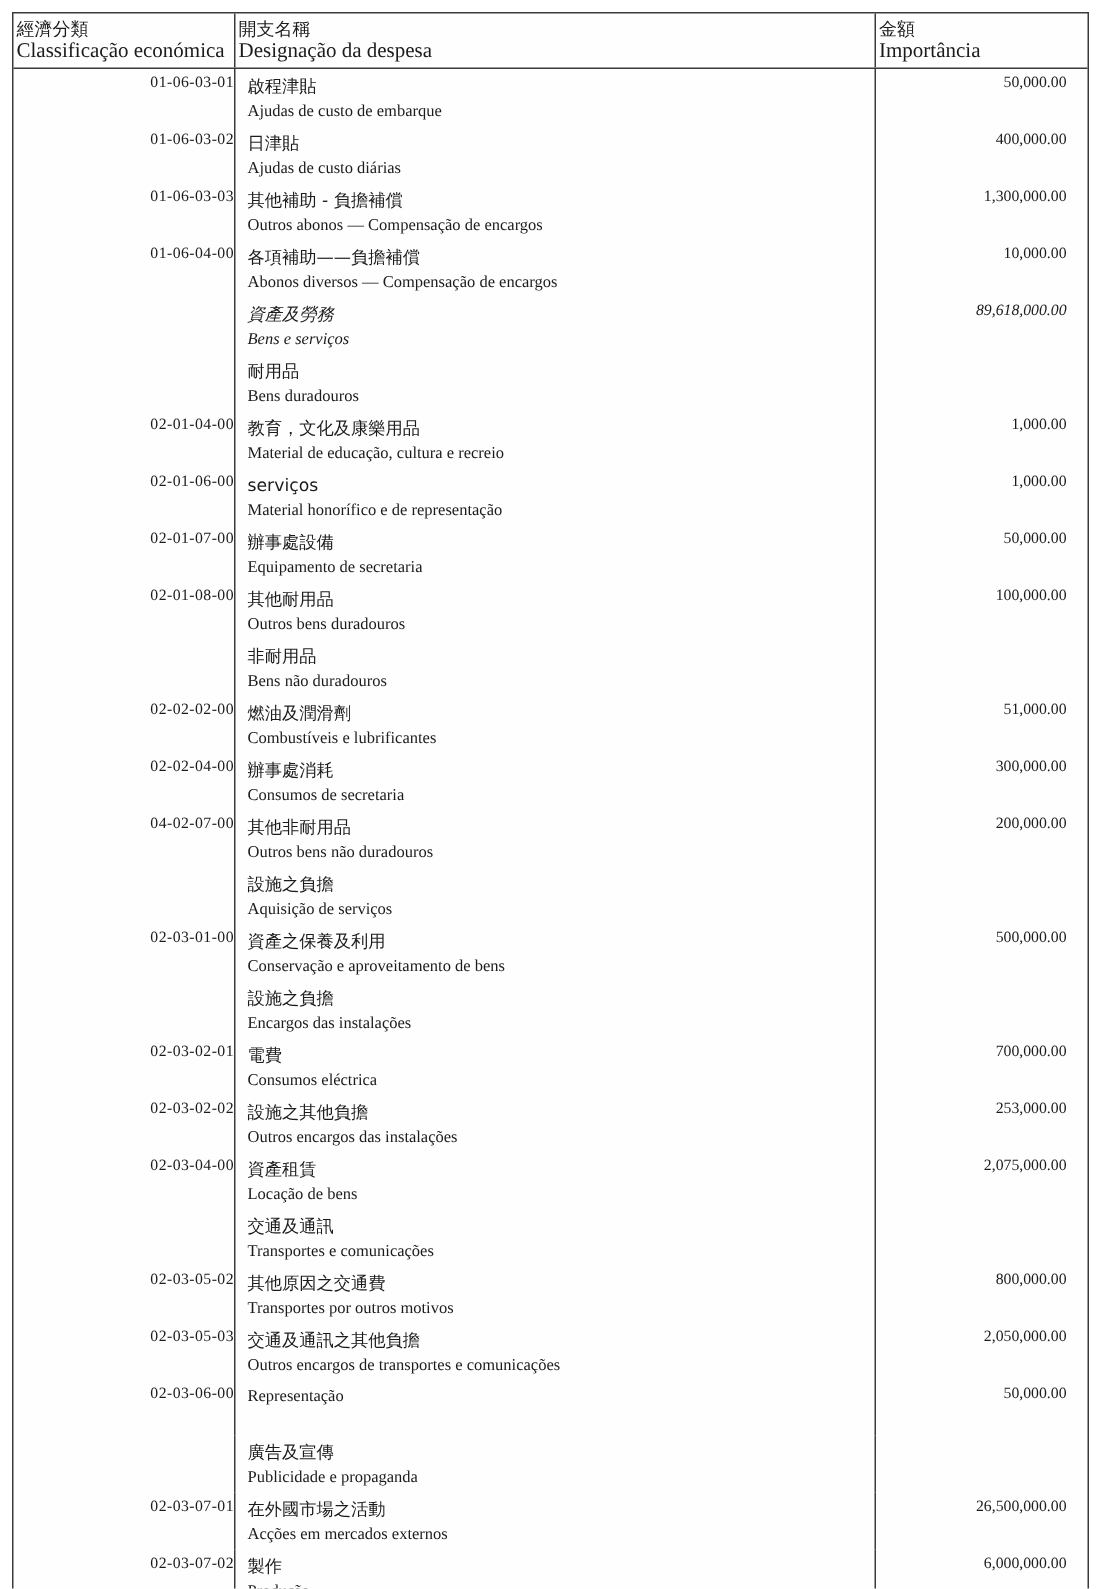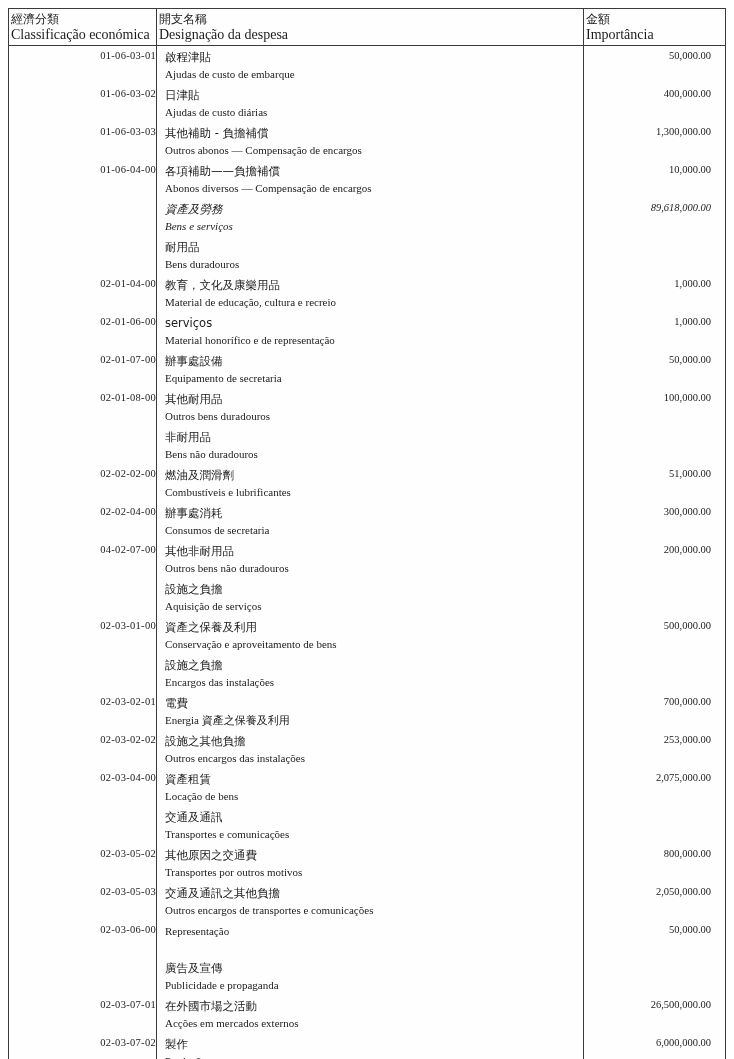--- a/index.html
+++ b/index.html
@@ -232,21 +232,21 @@
         <div class="cell desc">
           <div class="zh">設施之負擔</div>
           <div class="pt">Encargos das instalações</div>
         </div>
         <div class="cell amount"></div>
       </div>
       <div class="row body-row">
         <div class="cell code">02-03-02-01</div>
         <div class="cell desc">
           <div class="zh">電費</div>
-          <div class="pt">Energia 資產之保養及利用</div>
+          <div class="pt">Consumos eléctrica</div>
         </div>
         <div class="cell amount">700,000.00</div>
       </div>
       <div class="row body-row">
         <div class="cell code">02-03-02-02</div>
         <div class="cell desc">
           <div class="zh">設施之其他負擔</div>
           <div class="pt">Outros encargos das instalações</div>
         </div>
         <div class="cell amount">253,000.00</div>

